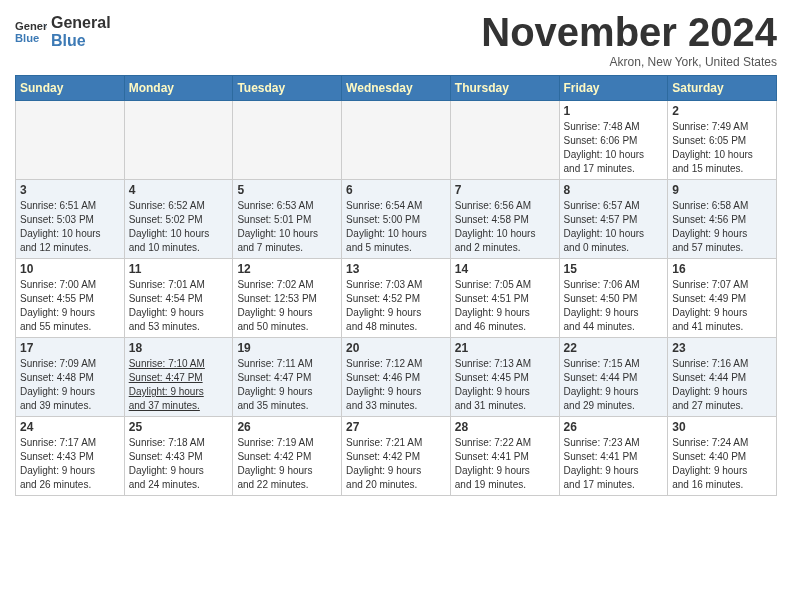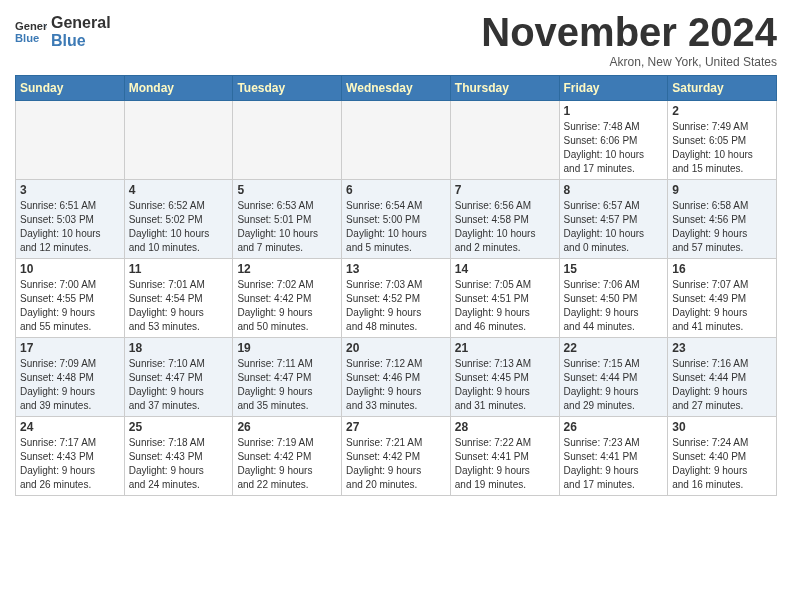--- a/index.html
+++ b/index.html
@@ -202,21 +202,21 @@
           <td>
             <span class="day-num">11</span>
             <div class="day-info" style="white-space: pre-line;">Sunrise: 7:01 AM
 Sunset: 4:54 PM
 Daylight: 9 hours
 and 53 minutes.</div>
           </td>
           <td>
             <span class="day-num">12</span>
             <div class="day-info" style="white-space: pre-line;">Sunrise: 7:02 AM
-Sunset: 4:42 PM
+Sunset: 12:53 PM
 Daylight: 9 hours
 and 50 minutes.</div>
           </td>
           <td>
             <span class="day-num">13</span>
             <div class="day-info" style="white-space: pre-line;">Sunrise: 7:03 AM
 Sunset: 4:52 PM
 Daylight: 9 hours
 and 48 minutes.</div>
           </td>
@@ -245,21 +245,21 @@
         <tr>
           <td class="alt-row">
             <span class="day-num">17</span>
             <div class="day-info" style="white-space: pre-line;">Sunrise: 7:09 AM
 Sunset: 4:48 PM
 Daylight: 9 hours
 and 39 minutes.</div>
           </td>
           <td class="alt-row">
             <span class="day-num">18</span>
-            <div class="day-info" style="white-space: pre-line;">Sunrise: 7:10 AM
+            <div class="day-info" style="white-space: pre-line; text-decoration: underline;">Sunrise: 7:10 AM
 Sunset: 4:47 PM
 Daylight: 9 hours
 and 37 minutes.</div>
           </td>
           <td class="alt-row">
             <span class="day-num">19</span>
             <div class="day-info" style="white-space: pre-line;">Sunrise: 7:11 AM
 Sunset: 4:47 PM
 Daylight: 9 hours
 and 35 minutes.</div>

